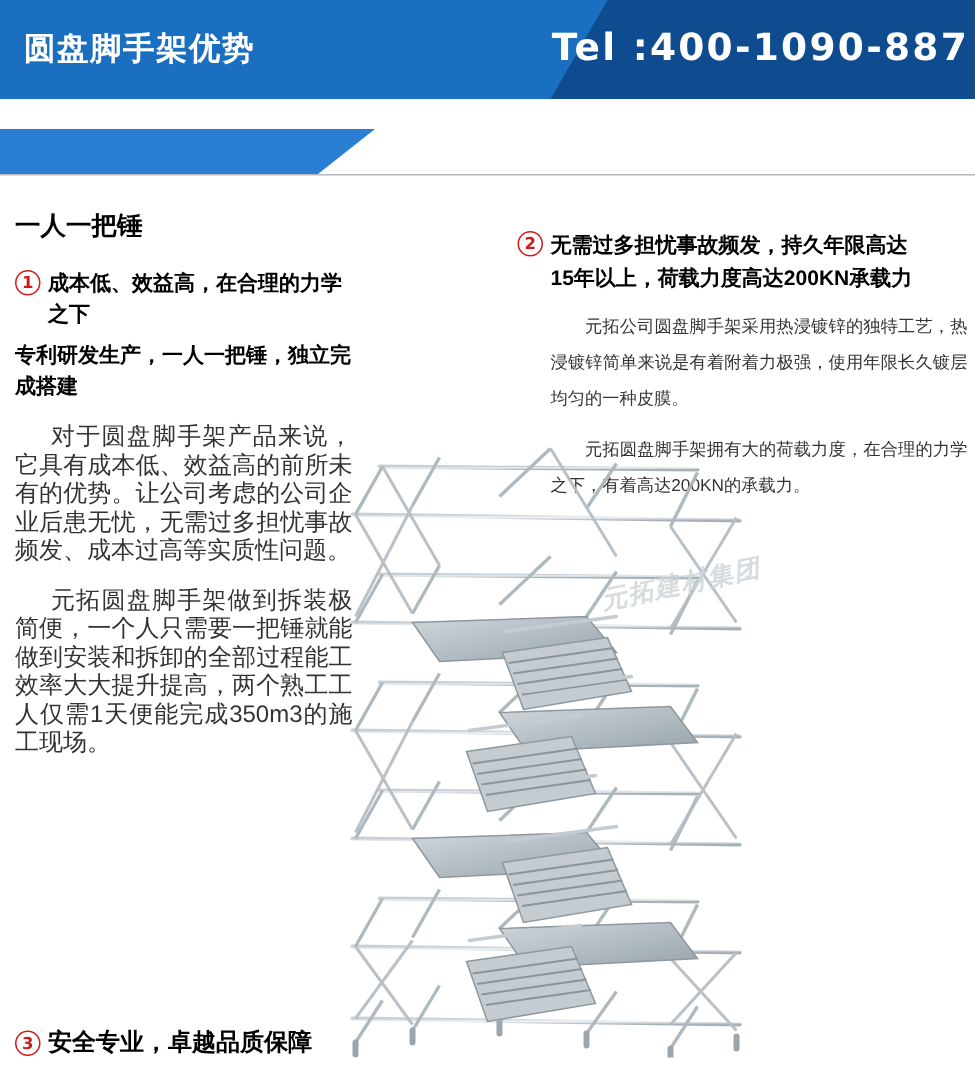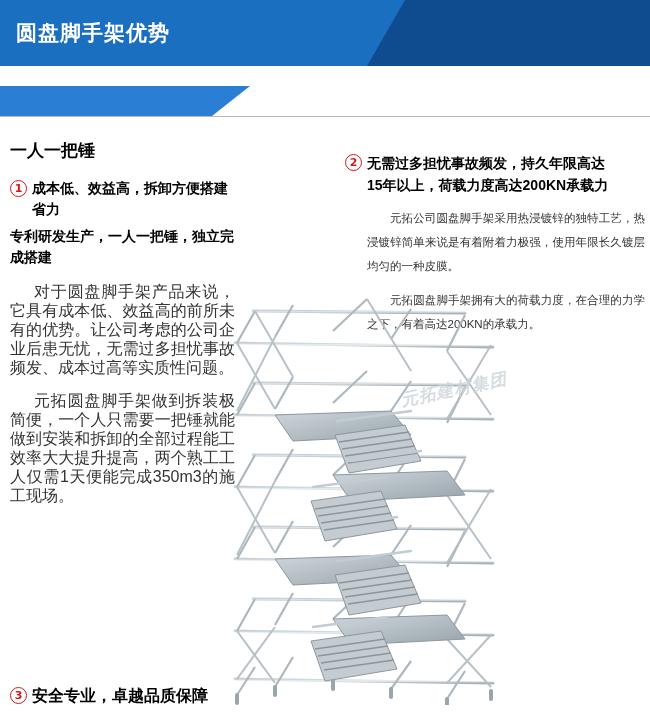--- a/index.html
+++ b/index.html
@@ -228,33 +228,34 @@
 </style>
 </head>
 <body>
 
 <div class="page">
 
   <div class="header">
     <div class="header-bg-left"></div>
     <div class="header-bg-dark"></div>
     <div class="header-title">圆盘脚手架优势</div>
+    <div class="header-tel">Tel :400-1090-887</div>
   </div>
 
   <div class="subbanner">
     <div class="subbanner-bg"></div>
   </div>
   <div class="subbanner-line"></div>
 
   <div class="left-col">
     <h2 class="section-heading">一人一把锤</h2>
 
     <div class="num-point">
       <span class="circle-num">1</span>
-      <div class="point-title">成本低、效益高，拆卸方便搭建省力</div>
+      <div class="point-title">成本低、效益高，在合理的力学之下</div>
     </div>
     <div class="point-sub">专利研发生产，一人一把锤，独立完成搭建</div>
 
     <p class="body-para">对于圆盘脚手架产品来说，它具有成本低、效益高的前所未有的优势。让公司考虑的公司企业后患无忧，无需过多担忧事故频发、成本过高等实质性问题。</p>
     <p class="body-para">元拓圆盘脚手架做到拆装极简便，一个人只需要一把锤就能做到安装和拆卸的全部过程能工效率大大提升提高，两个熟工工人仅需1天便能完成350m3的施工现场。</p>
   </div>
 
   <div class="right-col">
     <div class="right-point">
       <span class="circle-num">2</span>

